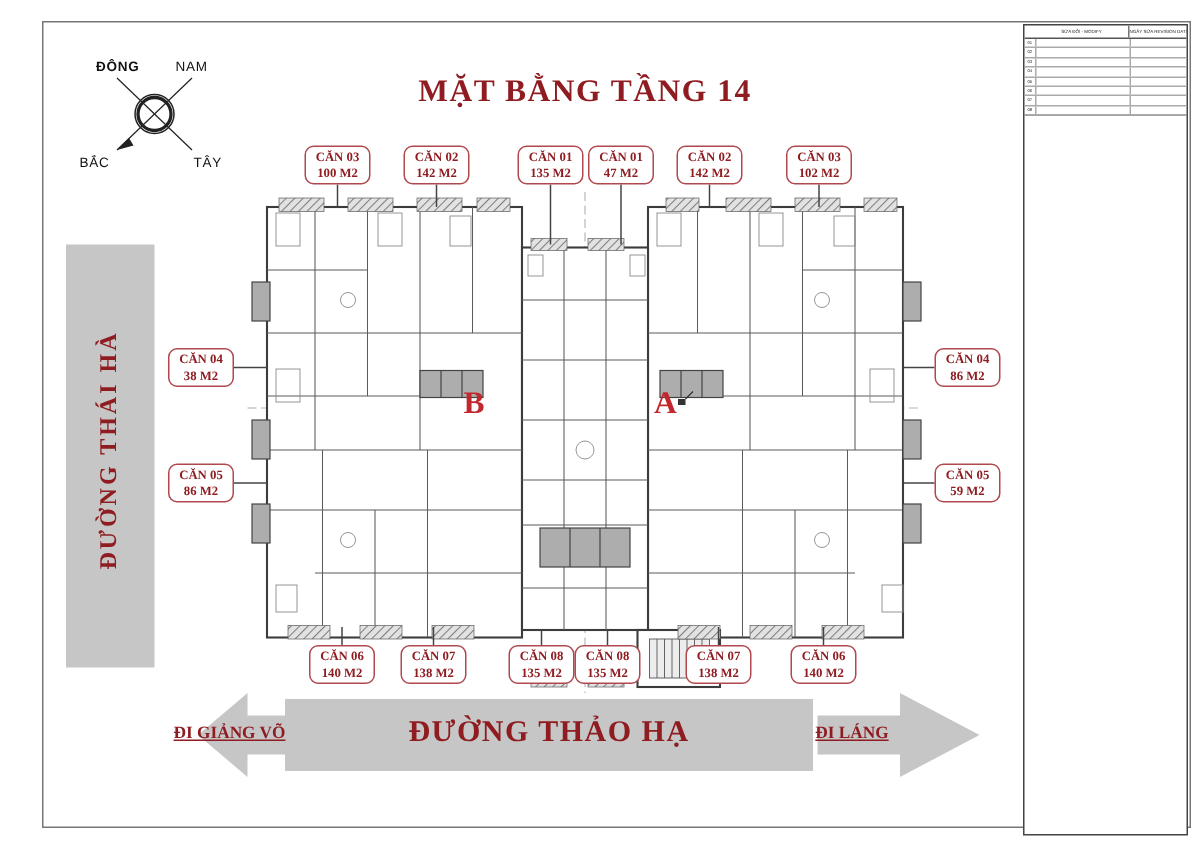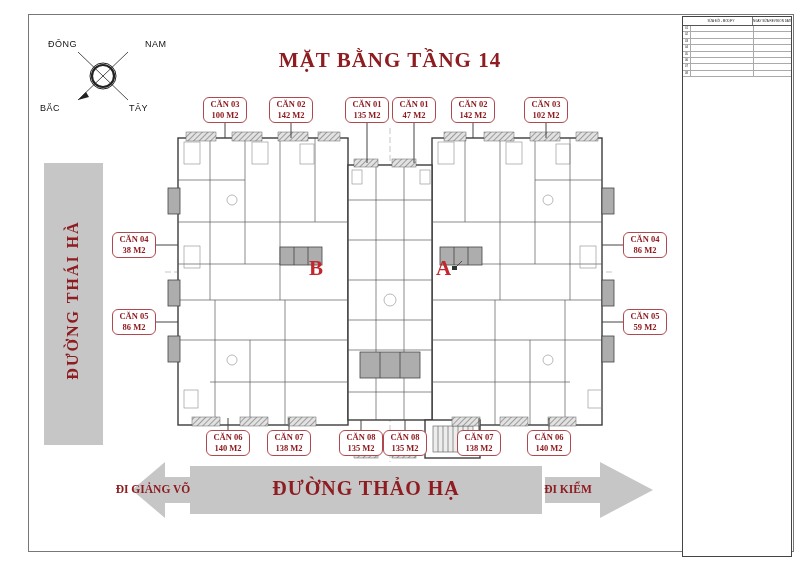--- a/index.html
+++ b/index.html
@@ -15,21 +15,21 @@
   .main-title{position:absolute;left:230px;top:48px;width:320px;text-align:center;
     font-size:21px;font-weight:bold;letter-spacing:1px;color:#8e1c21;}
   
   .cmp{position:absolute;font-size:9px;color:#111;letter-spacing:.5px;}
   
   .street-v{position:absolute;left:73px;top:300px;transform:translate(-50%,-50%) rotate(-90deg);
     white-space:nowrap;font-size:16px;font-weight:bold;color:#8e1c21;letter-spacing:2px;}
   
   .road-label{position:absolute;left:190px;top:477px;width:352px;text-align:center;
     font-size:20px;font-weight:bold;color:#8e1c21;letter-spacing:1px;}
-  .arrow-label{position:absolute;font-size:11.5px;font-weight:bold;color:#8e1c21;text-align:center;white-space:nowrap;}
+  .arrow-label{position:absolute;font-size:11.5px;font-weight:bold;color:#8e1c21;text-align:center;white-space:nowrap;text-decoration:underline;}
   
   .sect{position:absolute;font-size:21px;font-weight:bold;color:#c1272d;}
   
   .unit-box{position:absolute;width:44px;height:26px;box-sizing:border-box;
     border:1.6px solid #b0494e;border-radius:6px;background:#fff;text-align:center;
     font-family:"Liberation Serif","DejaVu Serif",serif;font-weight:bold;font-size:8.5px;
     color:#8e1c21;line-height:1.3;padding-top:1px;z-index:3;}
   
   .tblock{position:absolute;left:682px;top:16px;width:110px;height:541px;box-sizing:border-box;
     border:1px solid #444;background:#fff;font-size:3.2px;color:#222;overflow:hidden;
@@ -249,29 +249,29 @@
       <line x1="549" y1="418" x2="549" y2="430"></line>
     <line x1="156" y1="245" x2="178" y2="245"></line>
       <line x1="156" y1="322" x2="178" y2="322"></line>
     <line x1="602" y1="245" x2="623" y2="245"></line>
       <line x1="602" y1="322" x2="623" y2="322"></line>
   </g>
 </svg>
 
 <div class="main-title serif">MẶT BẰNG TẦNG 14</div>
 
-<div class="cmp" style="left:48px;top:39px;">ĐÔNG</div>
-<div class="cmp" style="left:117px;top:39px;margin-left:28px;">NAM</div>
-<div class="cmp" style="left:40px;top:103px;">BẮC</div>
+<div class="cmp" style="left:64px;top:39px;font-weight:bold;">ĐÔNG</div>
+<div class="cmp" style="left:117px;top:39px;">NAM</div>
+<div class="cmp" style="left:53px;top:103px;">BẮC</div>
 <div class="cmp" style="left:129px;top:103px;">TÂY</div>
 
 <div class="street-v serif">ĐƯỜNG THÁI HÀ</div>
 <div class="road-label serif">ĐƯỜNG THẢO HẠ</div>
 <div class="arrow-label serif" style="left:108px;top:483px;width:90px;">ĐI GIẢNG VÕ</div>
-<div class="arrow-label serif" style="left:528px;top:483px;width:80px;">ĐI KIỂM</div>
+<div class="arrow-label serif" style="left:528px;top:483px;width:80px;">ĐI LÁNG</div>
 
 <div class="sect serif" style="left:309px;top:256px;">B</div>
 <div class="sect serif" style="left:436px;top:256px;">A</div>
 
 <div class="unit-box" style="left:203px;top:97px;"><span>CĂN 03</span><br><span>100 M2</span></div>
 <div class="unit-box" style="left:269px;top:97px;"><span>CĂN 02</span><br><span>142 M2</span></div>
 <div class="unit-box" style="left:345px;top:97px;"><span>CĂN 01</span><br><span>135 M2</span></div>
 <div class="unit-box" style="left:392px;top:97px;"><span>CĂN 01</span><br><span>47 M2</span></div>
 <div class="unit-box" style="left:451px;top:97px;"><span>CĂN 02</span><br><span>142 M2</span></div>
 <div class="unit-box" style="left:524px;top:97px;"><span>CĂN 03</span><br><span>102 M2</span></div>

